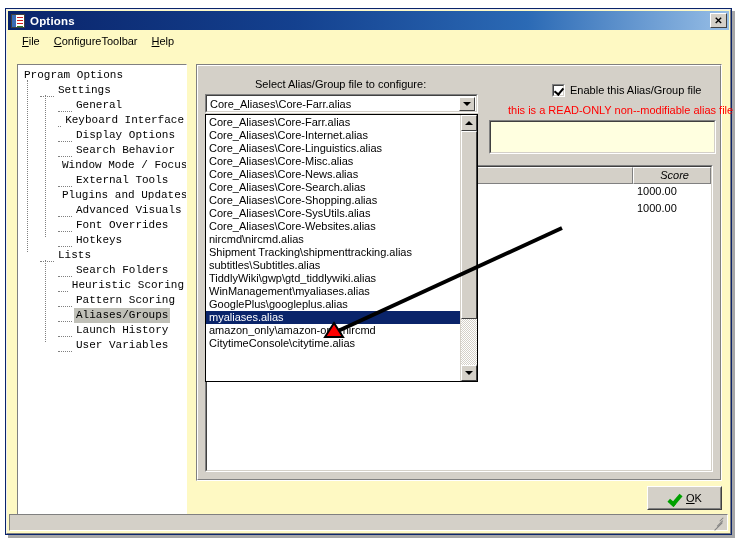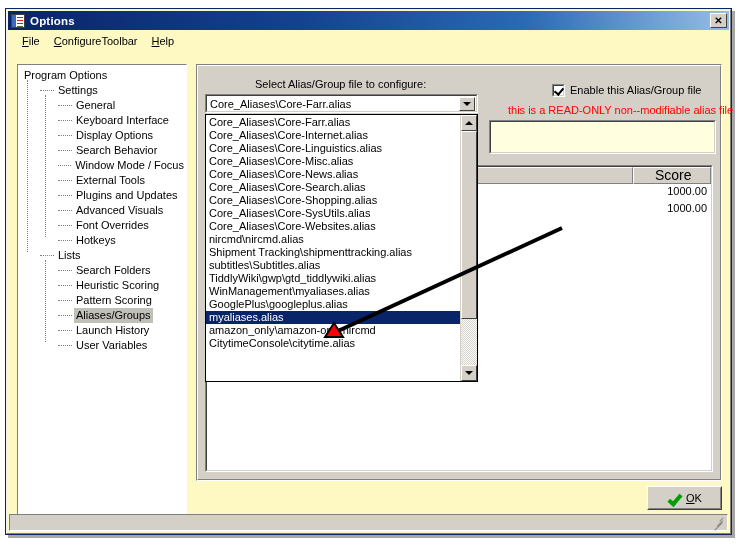--- a/index.html
+++ b/index.html
@@ -124,21 +124,22 @@
     padding: 3px 0 0 4px;
     font-size: 11px;
     color: #000;
   }
   .tree-node {
     position: relative;
     height: 15px;
     line-height: 15px;
     white-space: nowrap;
     display: flex;
-    align-items: center;
+    align-items: flex-end;
+    font-family: Liberation Mono, monospace;
   }
   .tree-label {
     padding: 0 2px;
     cursor: default;
   }
   .tree-node.lvl1 { padding-left: 0px; }
   .tree-node.lvl2 { padding-left: 18px; }
   .tree-node.lvl3 { padding-left: 36px; }
   .dots {
     display: inline-block;
@@ -390,38 +391,39 @@
     display: flex;
     height: 17px;
     background: #d4d0c8;
   }
   .gh-cell {
     background: #d4d0c8;
     border: 1px solid #ffffff;
     border-right-color: #808080;
     border-bottom-color: #808080;
     box-sizing: border-box;
-    font-size: 14px;
+    font-size: 11px;
     color: #000;
     line-height: 15px;
     padding: 0 21px;
     white-space: nowrap;
     overflow: hidden;
+    font-style: italic;
   }
   .gh-cell.c1 { flex: 1 1 auto; }
   .gh-cell.c2 { flex: 0 0 78px; text-align: right; }
   .grid-row {
     display: flex;
     height: 17px;
     font-size: 11px;
     color: #000;
   }
   .gr-cell { padding: 1px 4px; box-sizing: border-box; white-space: nowrap; overflow: hidden; }
   .gr-cell.c1 { flex: 1 1 auto; }
-  .gr-cell.c2 { flex: 0 0 78px; text-align: right; }
+  .gr-cell.c2 { flex: 0 0 78px; text-align: left; }
 
   
   .btn {
     position: absolute;
     right: 9px; bottom: 24px;
     width: 75px; height: 24px;
     background: #d4d0c8;
     border: 1px solid #ffffff;
     border-right-color: #404040;
     border-bottom-color: #404040;

